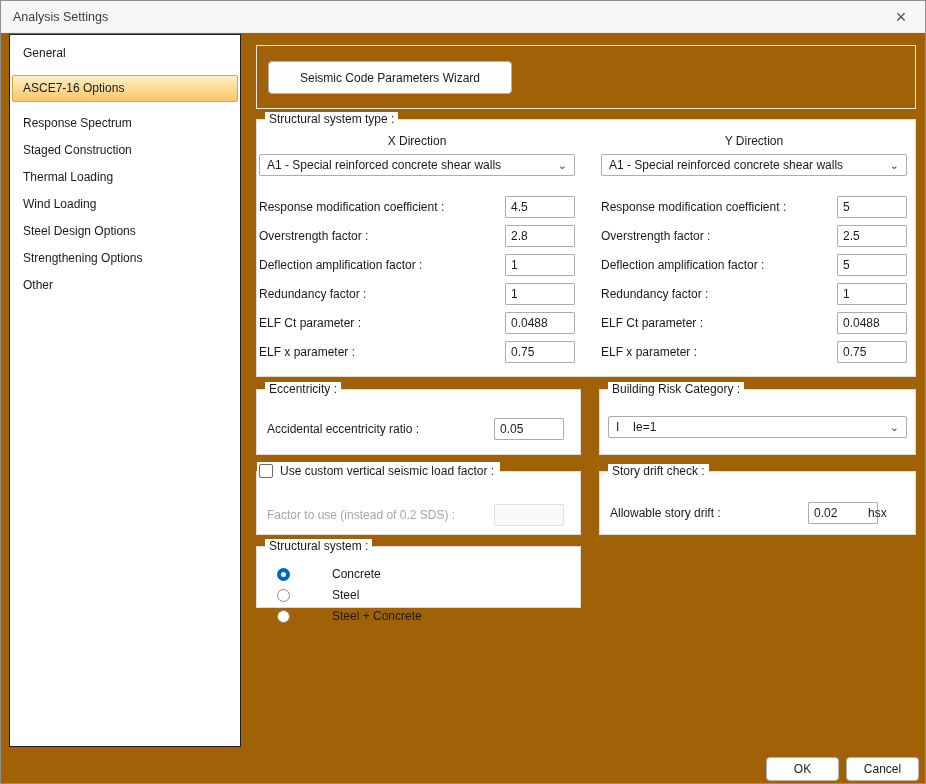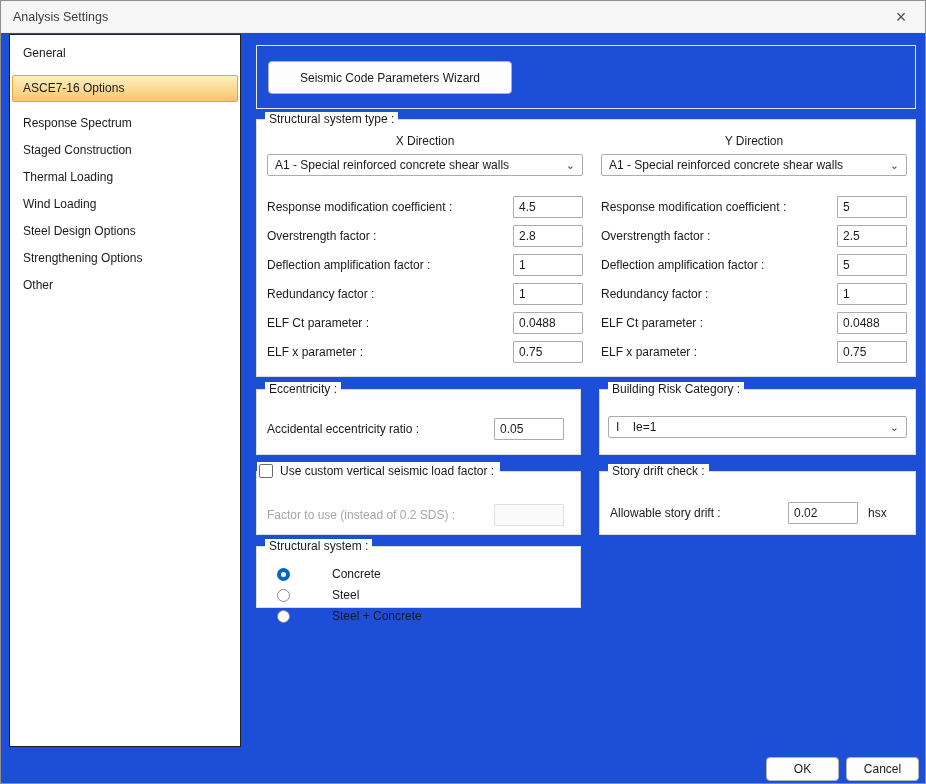--- a/index.html
+++ b/index.html
@@ -6,21 +6,21 @@
   html, body { width: 926px; height: 784px; }
   body {
     font-family: "Liberation Sans", sans-serif;
     font-size: 12px;
     color: #1a1a1a;
     background: #ffffff;
   }
   .dialog {
     position: relative;
     width: 926px; height: 784px;
-    background: #1d4ed8;
+    background: #a16207;
     border: 1px solid #8f8f8f;
     overflow: hidden;
   }
   
   .titlebar {
     position: absolute; left: 0; top: 0; right: 0; height: 32px;
     background: #f6f6f6;
     border-bottom: 1px solid #ececec;
     display: flex; align-items: center;
     padding: 0 12px;
@@ -61,34 +61,34 @@
     cursor: default; font-size: 12px;
   }
   .wizard-frame { position: absolute; left: 255px; top: 44px; width: 660px; height: 64px; border: 1px solid #e9e9e9; }
   .wizard-btn { position: absolute; left: 267px; top: 60px; width: 244px; height: 33px; }
   .ok-btn { position: absolute; left: 765px; top: 756px; width: 73px; height: 24px; }
   .cancel-btn { position: absolute; left: 845px; top: 756px; width: 73px; height: 24px; }
   
   .tbox {
     width: 70px; height: 22px; border: 1px solid #acacac; border-radius: 1px;
     background: #fff; padding: 0 5px;
-    font-family: "Liberation Sans", sans-serif; font-size: 12px; color: #1a1a1a;
+    font-family: "Liberation Sans", sans-serif; font-size: 12px; color: #1a1a1a; margin-left: 20px;
   }
   .tbox:disabled, .tbox.disabled { background: #fafafa; border-color: #e0e0e0; }
   
   .combo {
     height: 22px; border: 1px solid #acacac; border-radius: 2px; background: #fff;
     display: flex; align-items: center; justify-content: space-between;
     padding: 0 7px; cursor: default; white-space: pre; overflow: hidden;
   }
   .chev { color: #454545; font-size: 11px; margin-left: 6px; flex: 0 0 auto; }
   
   .sst-group { left: 255px; top: 118px; width: 660px; height: 258px; }
   .col { position: absolute; top: 14px; }
-  .col-x { left: 10px; width: 316px; }
+  .col-x { left: 2px; width: 316px; }
   .col-y { left: 344px; width: 306px; }
   .col-header { text-align: center; height: 16px; }
   .col .combo { margin-top: 4px; }
   .frow { display: flex; align-items: center; height: 22px; margin-top: 7px; }
   .frow.first { margin-top: 20px; }
   .frow .flabel { flex: 1; }
   
   .ecc-group { left: 255px; top: 388px; width: 325px; height: 66px; }
   .ecc-row { position: absolute; left: 10px; right: 16px; top: 28px; display: flex; align-items: center; justify-content: space-between; }
   .brc-group { left: 598px; top: 388px; width: 317px; height: 66px; }

